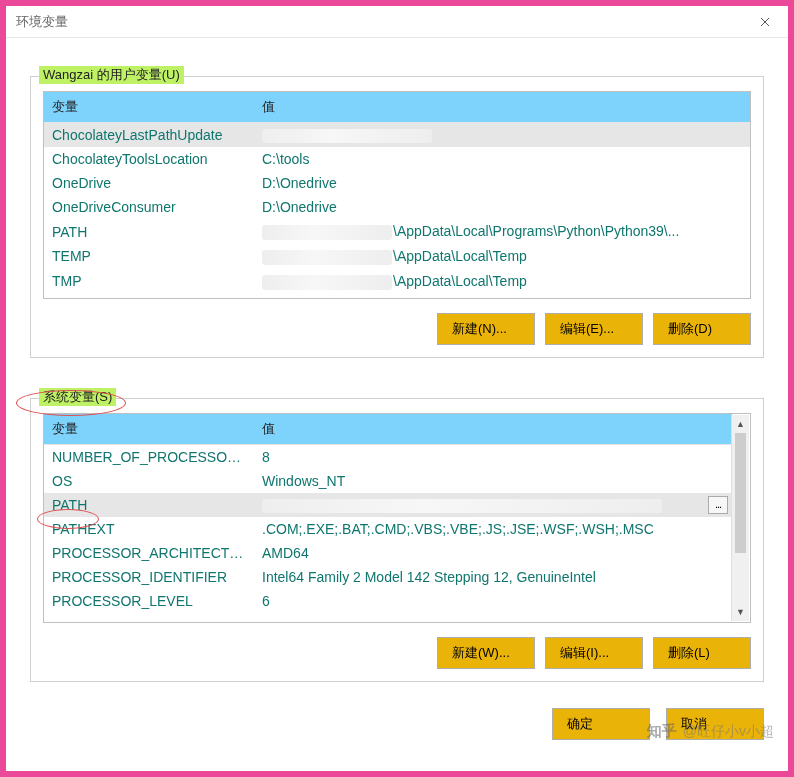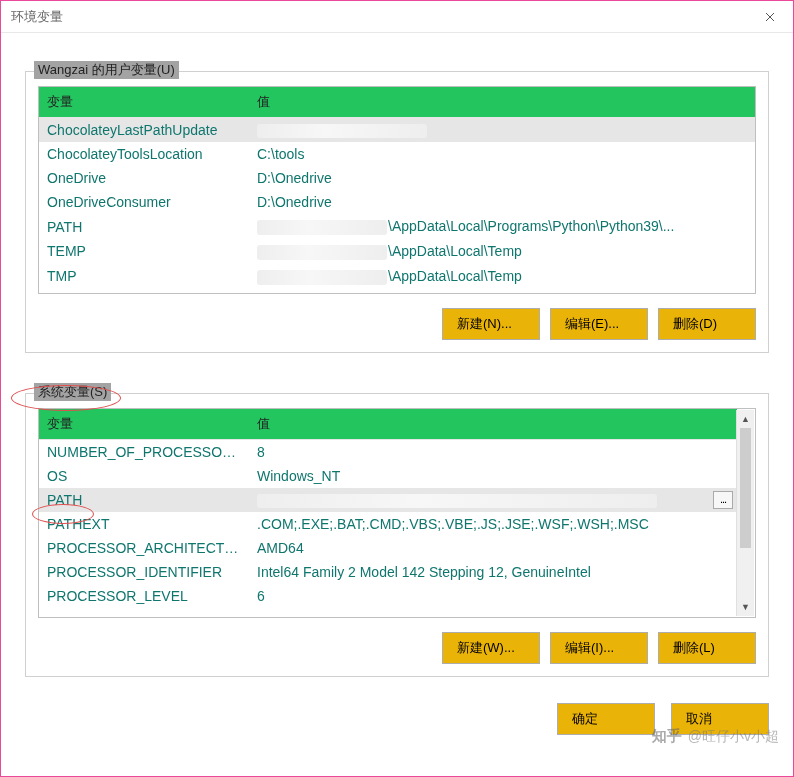--- a/index.html
+++ b/index.html
@@ -7,21 +7,21 @@
       font-family: "Microsoft YaHei", "Segoe UI", sans-serif;
       font-size: 13px;
       background: #f0f0f0;
       width: 794px;
       height: 777px;
       overflow: hidden;
       position: relative;
     }
     .window {
       background: #fff;
-      border: 1px solid #ec4899;
+      border: 6px solid #ec4899;
       width: 794px;
       height: 777px;
       position: relative;
     }
     .titlebar {
       height: 32px;
       border-bottom: 1px solid #e8e8e8;
       display: flex;
       align-items: center;
       justify-content: space-between;
@@ -44,21 +44,21 @@
     .group {
       position: relative;
       border: 1px solid #d0d0d0;
       margin-top: 18px;
       padding: 14px 12px 12px 12px;
     }
     .group-label {
       position: absolute;
       top: -11px;
       left: 8px;
-      background: #a3a3a3;
+      background: #bef264;
       padding: 0 4px;
       font-size: 13px;
       color: #222;
     }
     .table-wrap {
       border: 1px solid #bfbfbf;
       background: #fff;
       position: relative;
     }
     .table-scroll {
@@ -67,21 +67,21 @@
     .tbl {
       width: 100%;
       border-collapse: collapse;
       table-layout: fixed;
     }
     .tbl th {
       text-align: left;
       font-weight: normal;
       padding: 6px 8px;
       border-bottom: 1px solid #e6e6e6;
-      background: #22c55e;
+      background: #7dd3fc;
       color: #222;
       font-size: 13px;
     }
     .tbl th:first-child { width: 210px; }
     .tbl td {
       padding: 4px 8px;
       font-size: 14px;
       color: #0f766e;
       white-space: nowrap;
       overflow: hidden;

